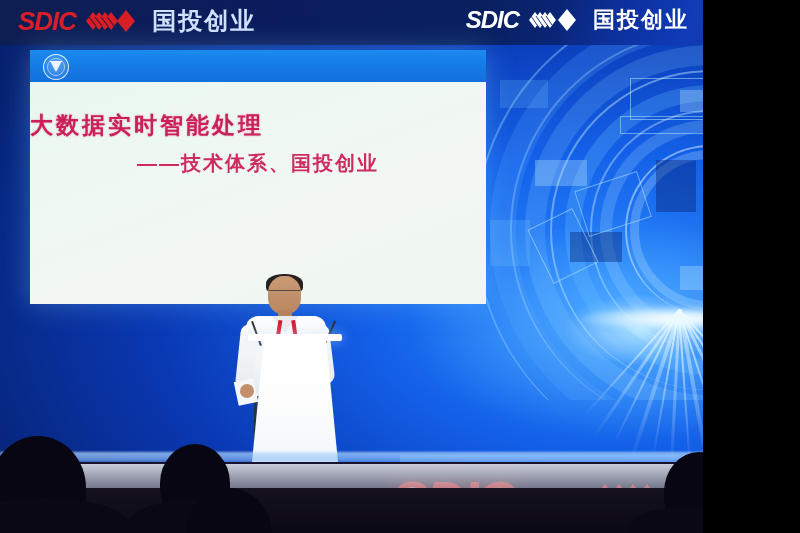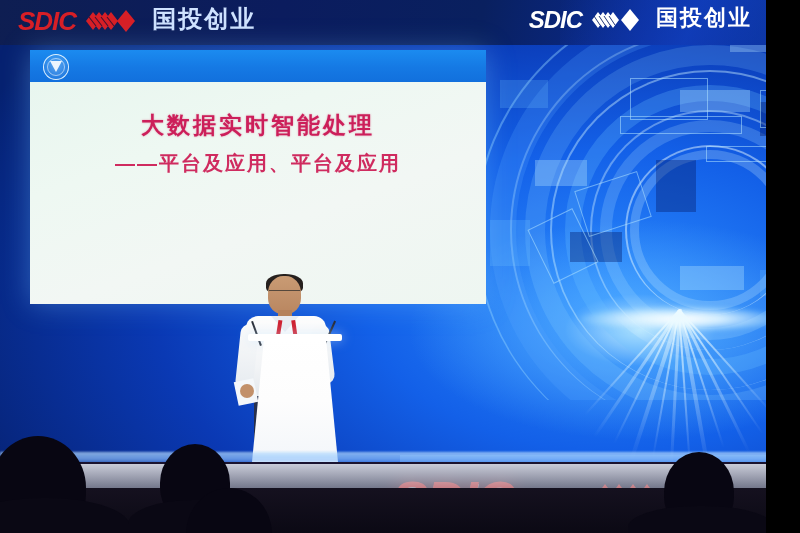--- a/index.html
+++ b/index.html
@@ -1,19 +1,19 @@
 <!DOCTYPE html>
 <html><head>
 <meta charset="utf-8">
 <style>
   html,body{margin:0;padding:0;background:#000;}
   body{font-family:"Liberation Sans","DejaVu Sans",sans-serif;}
 
   #stage{
-    position:relative;width:766px;height:533px;overflow:hidden;
+    position:relative;width:703px;height:533px;overflow:hidden;
     background:#0a1550;
   }
 
   
   .led-wall{position:absolute;left:0;top:0;width:800px;height:533px;
     background:
       radial-gradient(ellipse 420px 200px at 640px 330px, rgba(200,240,255,.95) 0%, rgba(90,180,255,.55) 18%, rgba(20,90,230,0) 55%),
       radial-gradient(ellipse 700px 430px at 610px 300px, #2b8cff 0%, #1360e8 35%, #0a39b4 65%, #062170 100%),
       linear-gradient(180deg,#041041 0%,#0a2a8c 30%,#0f56d6 62%,#1566e6 85%,#0a2f86 100%);
   }
@@ -43,38 +43,38 @@
   
   .topband{position:absolute;left:0;top:0;width:800px;height:45px;
      background:linear-gradient(100deg,#0e1e52 0%,#0b1c5e 35%,#09205f 60%,#0a2a8f 80%,#0b3aa8 100%);}
   .topband:after{content:"";position:absolute;right:0;top:0;width:240px;height:45px;
      background:linear-gradient(115deg,rgba(12,35,120,0) 0%,rgba(20,70,210,.55) 55%,rgba(12,40,140,.3) 100%);}
 
   
   .lock{position:absolute;display:flex;align-items:center;gap:8px;}
   .sdic-word{font-weight:bold;letter-spacing:-1px;font-style:italic;line-height:1;}
   .mark{position:relative;display:inline-block;}
-  .cn{letter-spacing:2px;font-weight:bold;line-height:1;font-family:Liberation Mono, monospace;}
+  .cn{letter-spacing:2px;font-weight:bold;line-height:1;}
 
   
   .slide{position:absolute;left:30px;top:50px;width:456px;height:254px;
      box-shadow:0 0 26px rgba(120,200,255,.35);}
   .slide-head{position:absolute;left:0;top:0;width:100%;height:32px;
      background:linear-gradient(180deg,#1b8bf0 0%,#1579e4 55%,#1270dd 100%);}
   .emblem{position:absolute;left:13px;top:4px;width:24px;height:24px;border-radius:50%;
      border:1.6px solid rgba(235,248,255,.93);
      background:radial-gradient(circle at 50% 45%, rgba(255,255,255,.30), rgba(255,255,255,.07) 70%);}
   .emblem:before{content:"";position:absolute;left:50%;top:6px;transform:translateX(-50%);
      border-left:6px solid transparent;border-right:6px solid transparent;border-top:11px solid rgba(250,253,255,.92);}
   .emblem:after{content:"";position:absolute;left:3px;top:3px;right:3px;bottom:3px;border-radius:50%;
      border:1px solid rgba(255,255,255,.55);}
   .slide-body{position:absolute;left:0;top:32px;width:100%;height:222px;
      background:linear-gradient(160deg,#e8f6ef 0%,#eef8f2 30%,#f2f7f4 60%,#eef6f1 100%);}
 
-  .s-title{position:absolute;left:0;right:0;top:28px;text-align:center;
+  .s-title{position:absolute;left:0;right:0;top:28px;
      font-size:23px;font-weight:bold;color:#cc1f5a;letter-spacing:3px;
      text-shadow:0 0 2px rgba(210,40,95,.45);}
   .s-sub{position:absolute;left:0;right:0;top:68px;text-align:center;
      font-size:20px;font-weight:bold;color:#cf2b5f;letter-spacing:2px;}
   .s-author{position:absolute;left:0;right:0;top:124px;text-align:center;
      font-size:14px;color:#2c4f96;letter-spacing:2px;font-weight:bold;}
   .s-date{position:absolute;left:0;right:0;top:160px;text-align:center;
      font-size:11px;color:#35589c;letter-spacing:1px;}
 
   
@@ -246,21 +246,21 @@
     </div>
     <div class="cn" style="font-size:22px;color:#ffffff;margin-left:4px;">国投创业</div>
   </div>
 
   <div class="slide">
     <div class="slide-head">
       <div class="emblem"></div>
     </div>
     <div class="slide-body">
       <div class="s-title">大数据实时智能处理</div>
-      <div class="s-sub">——平台及应用、平台及应用</div>
+      <div class="s-sub">——技术体系、国投创业</div>
     </div>
   </div>
 
   <div class="person">
     <div class="hair"></div>
     <div class="head"></div>
     <div class="glasses"></div>
     <div class="neck"></div>
     <div class="torso"></div>
     <div class="collar"></div>

